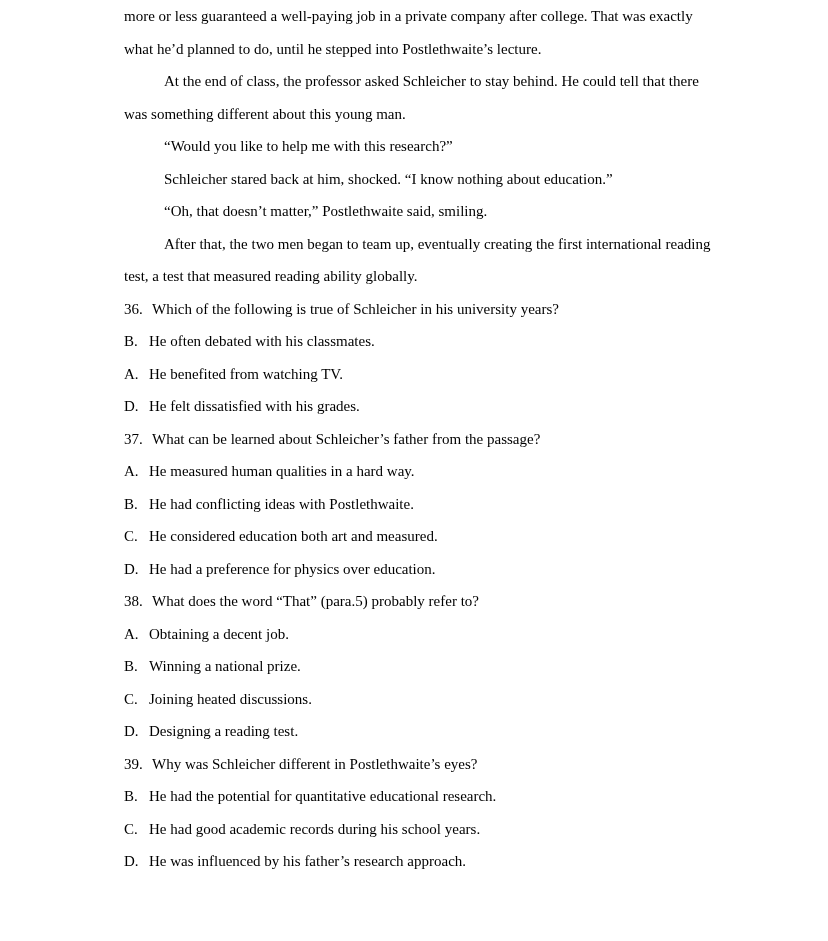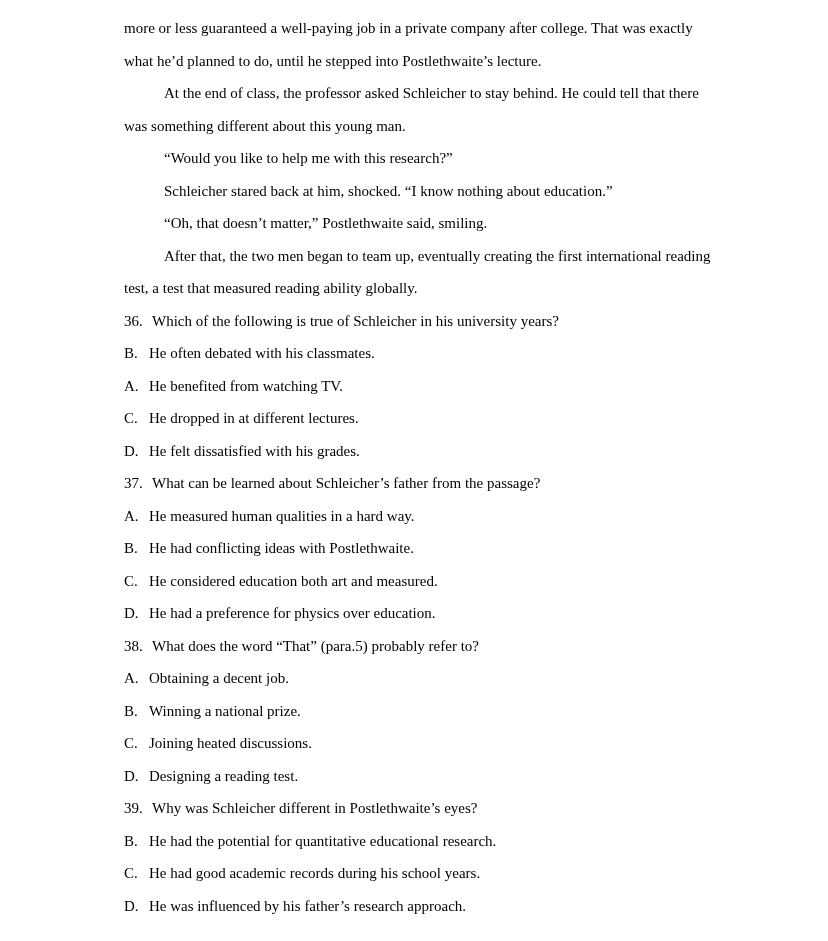--- a/index.html
+++ b/index.html
@@ -10,21 +10,21 @@
   body {
     width: 828px;
     height: 941px;
     overflow: hidden;
     font-family: "Liberation Serif", "DejaVu Serif", serif;
     font-size: 15px;
     color: #000000;
   }
   .page {
     padding-left: 124px;
-    padding-top: 12px;
+    padding-top: 0;
     border-radius: 28px;
   }
   .line {
     margin: 0;
     height: 32.5px;
     line-height: 32.5px;
     white-space: nowrap;
   }
   .indent {
     padding-left: 40px;
@@ -55,21 +55,20 @@
     <p class="line indent">Schleicher stared back at him, shocked. “I know nothing about education.”</p>
     <p class="line indent">“Oh, that doesn’t matter,” Postlethwaite said, smiling.</p>
     <p class="line indent">After that, the two men began to team up, eventually creating the first international reading</p>
     <p class="line">test, a test that measured reading ability globally.</p>
   </div>
 
   <div>
     <p class="line"><span class="qnum">36.</span><span>Which of the following is true of Schleicher in his university years?</span><span class="bold"></span><span></span></p>
     <p class="line"><span class="opt-label">B.</span><span>He often debated with his classmates.</span></p>
     <p class="line"><span class="opt-label">A.</span><span>He benefited from watching TV.</span></p>
-    <p class="line"><span class="opt-label">C.</span><span>He dropped in at different lectures.</span></p>
     <p class="line"><span class="opt-label">D.</span><span>He felt dissatisfied with his grades.</span></p>
   </div>
 
   <div>
     <p class="line"><span class="qnum">37.</span><span>What can be learned about Schleicher’s father from the passage?</span><span class="bold"></span><span></span></p>
     <p class="line"><span class="opt-label">A.</span><span>He measured human qualities in a hard way.</span></p>
     <p class="line"><span class="opt-label">B.</span><span>He had conflicting ideas with Postlethwaite.</span></p>
     <p class="line"><span class="opt-label">C.</span><span>He considered education both art and measured.</span></p>
     <p class="line"><span class="opt-label">D.</span><span>He had a preference for physics over education.</span></p>
   </div>

